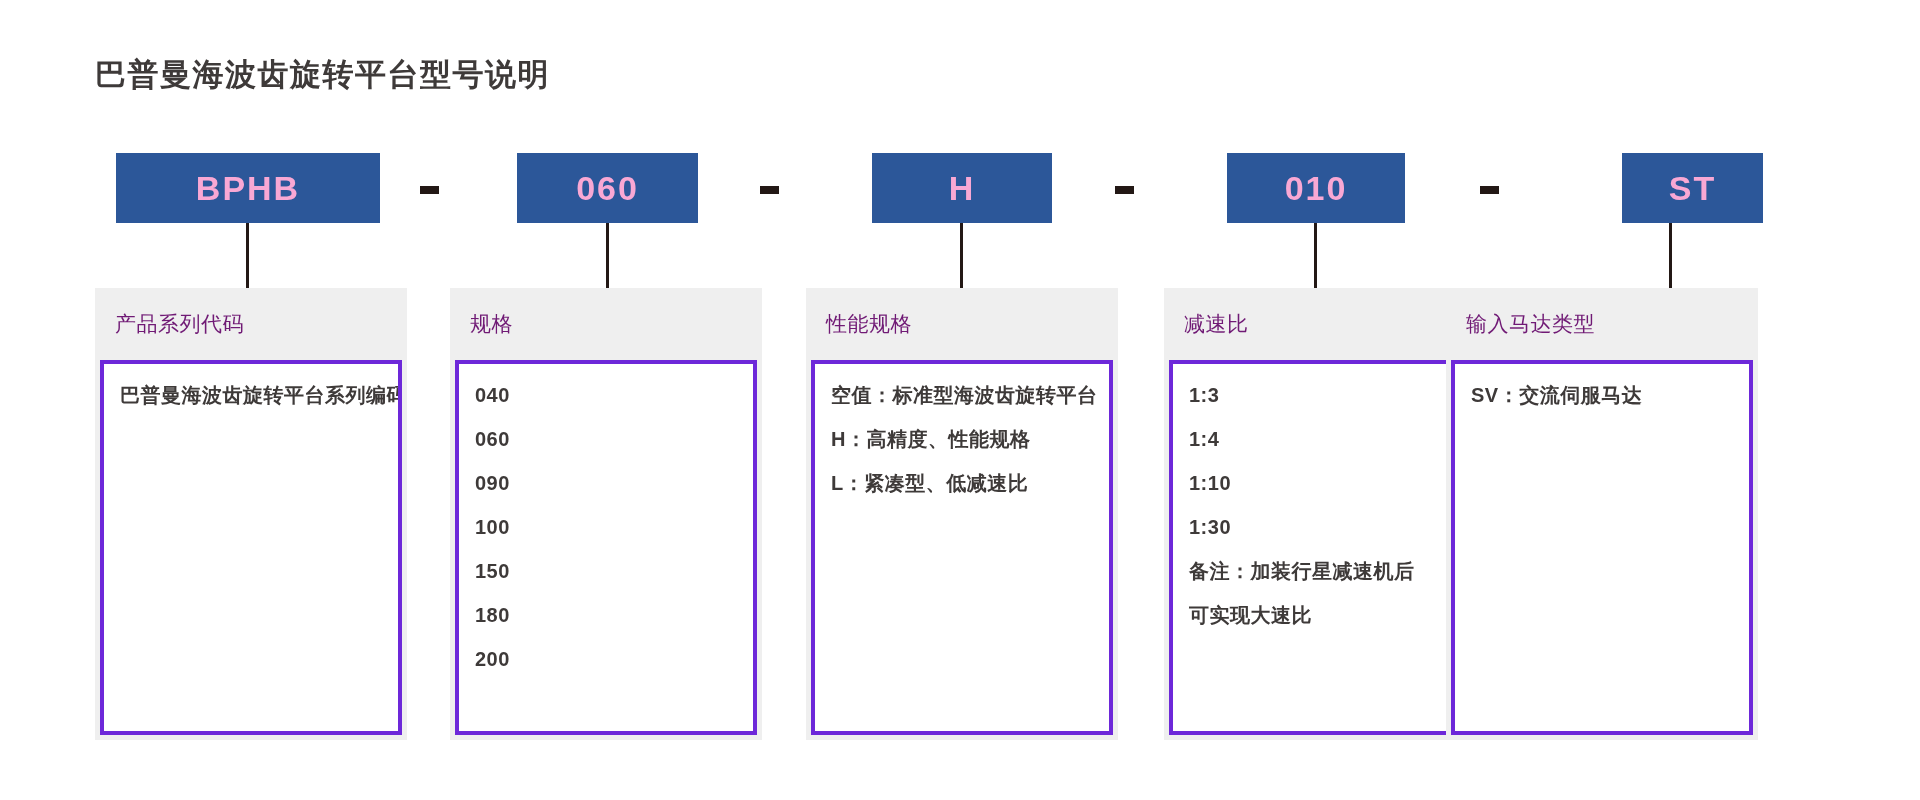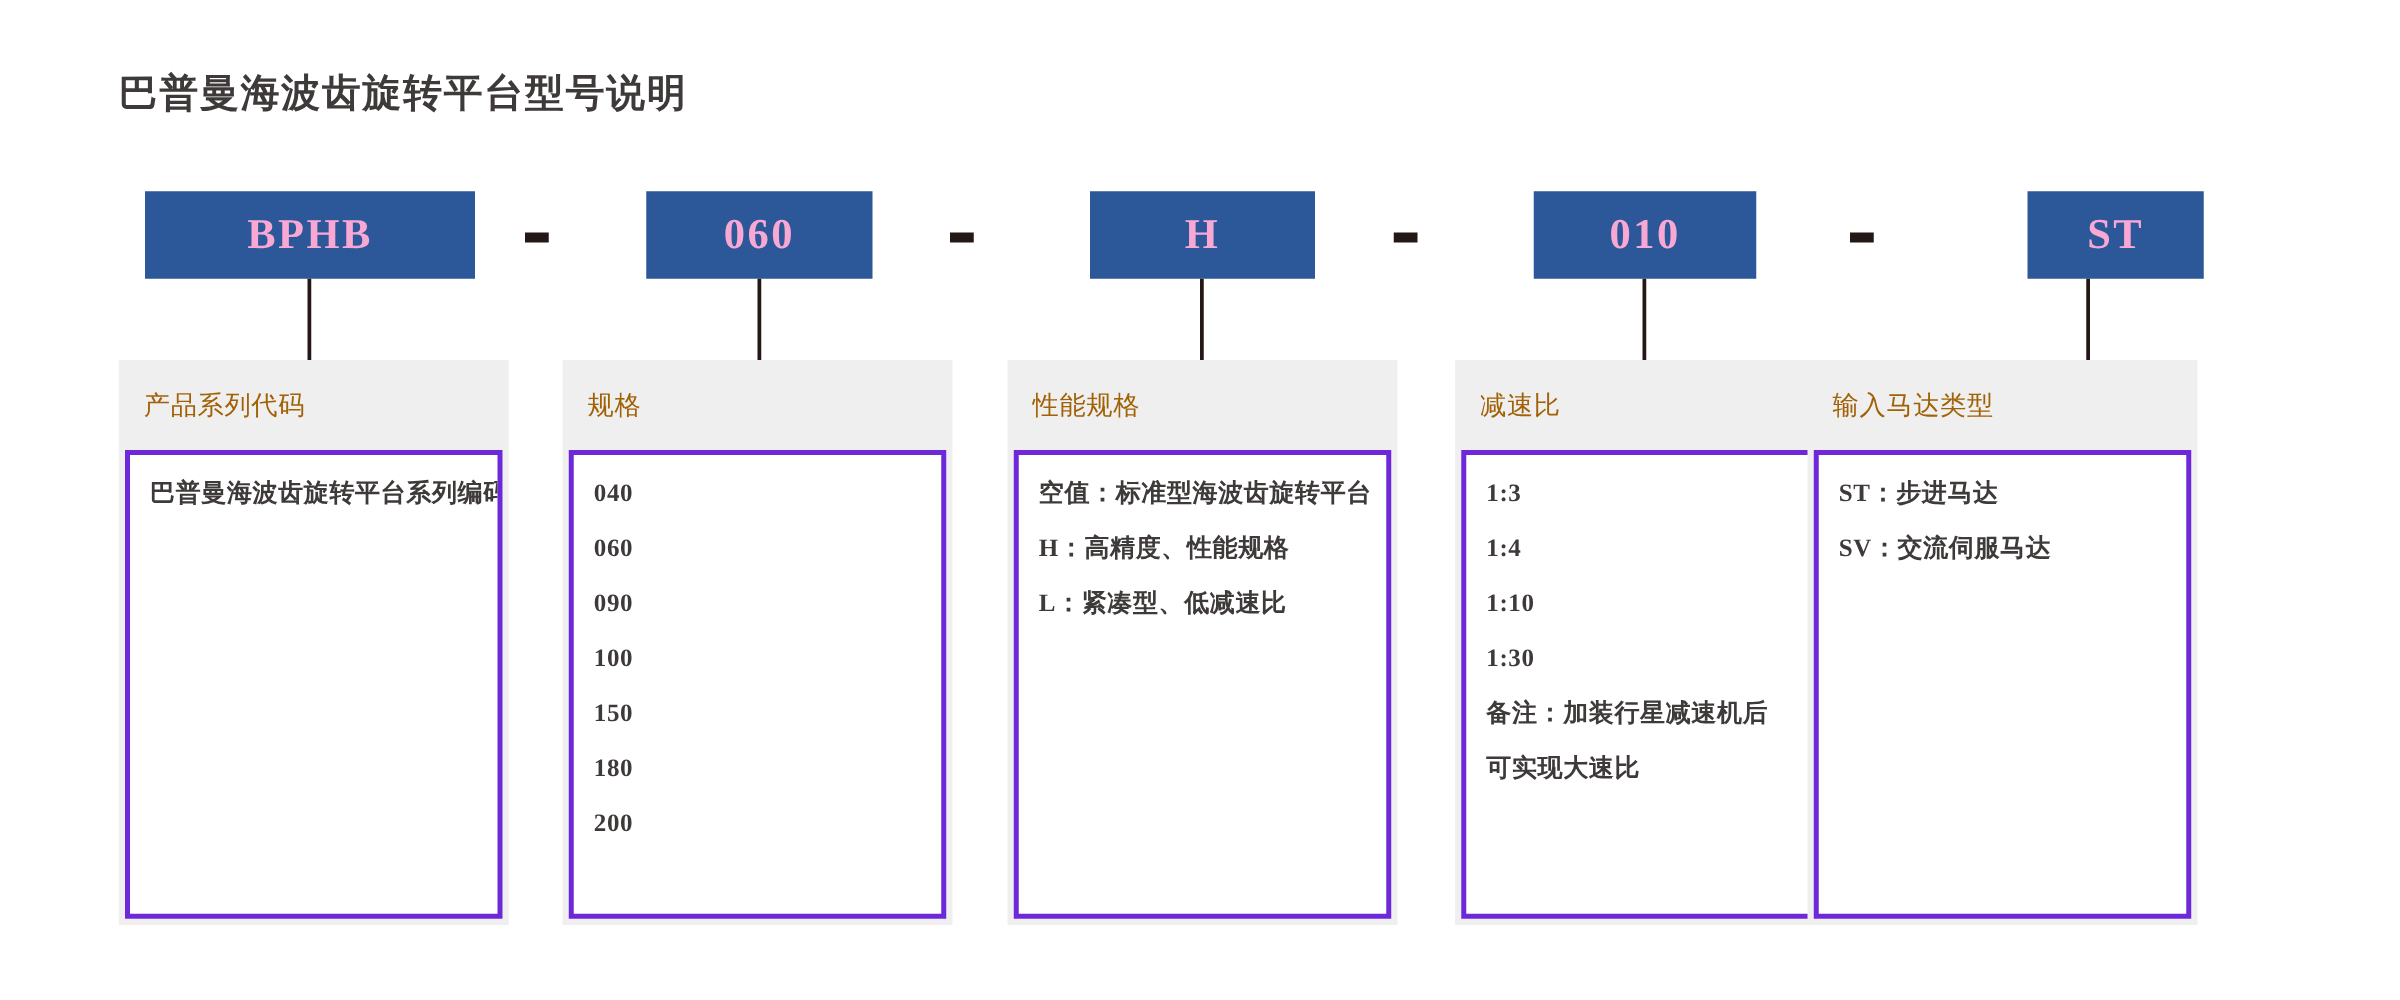--- a/index.html
+++ b/index.html
@@ -1,18 +1,18 @@
 <!DOCTYPE html>
 <html><head>
 <meta charset="utf-8">
 <style>
   html, body { margin:0; padding:0; background:#ffffff; }
   .canvas {
     position:relative; width:1776px; height:800px; background:#ffffff;
-    font-family:Liberation Serif, serif;
+    font-family:Liberation Sans, sans-serif;
     overflow:hidden;
     padding-left:27px;
   }
   .page-title {
     position:absolute; left:95px; top:54px;
     font-size:31px; font-weight:bold; color:#3e3a39; letter-spacing:1.5px;
     white-space:nowrap;
   }
   .code-box {
     position:absolute; top:153px; height:70px; background:#2c5799;
@@ -34,21 +34,21 @@
 
   .panel {
     position:absolute; top:288px; width:312px; height:452px;
     background:#efefef; box-sizing:border-box;
   }
   .panel-1 { left:95px; } .panel-2 { left:450px; } .panel-3 { left:806px; }
   .panel-4 { left:1164px; } .panel-5 { left:1446px; }
 
   .panel-header {
     height:72px; display:flex; align-items:center; padding-left:20px;
-    font-size:21px; color:#a16207; letter-spacing:0.5px; white-space:nowrap;
+    font-size:21px; color:#701a75; letter-spacing:0.5px; white-space:nowrap;
   }
   .panel-body {
     margin:0 5px 5px 5px; height:375px; background:#ffffff;
     border:4px solid #6d28d9; box-sizing:border-box;
     padding:9px 0 0 16px; overflow:hidden;
   }
   .item {
     line-height:44px; font-size:20px; font-weight:bold; color:#3e3a39;
     white-space:nowrap; letter-spacing:0.5px;
   }
@@ -113,18 +113,17 @@
       <div class="item">1:10</div>
       <div class="item">1:30</div>
       <div class="item">备注：加装行星减速机后</div>
       <div class="item">可实现大速比</div>
     </div>
   </div>
 
   <div class="panel panel-5">
     <div class="panel-header">输入马达类型</div>
     <div class="panel-body">
-      <div class="item">ST：步进马达</div>
       <div class="item">SV：交流伺服马达</div>
     </div>
   </div>
 
 </div>
 
 </body></html>

